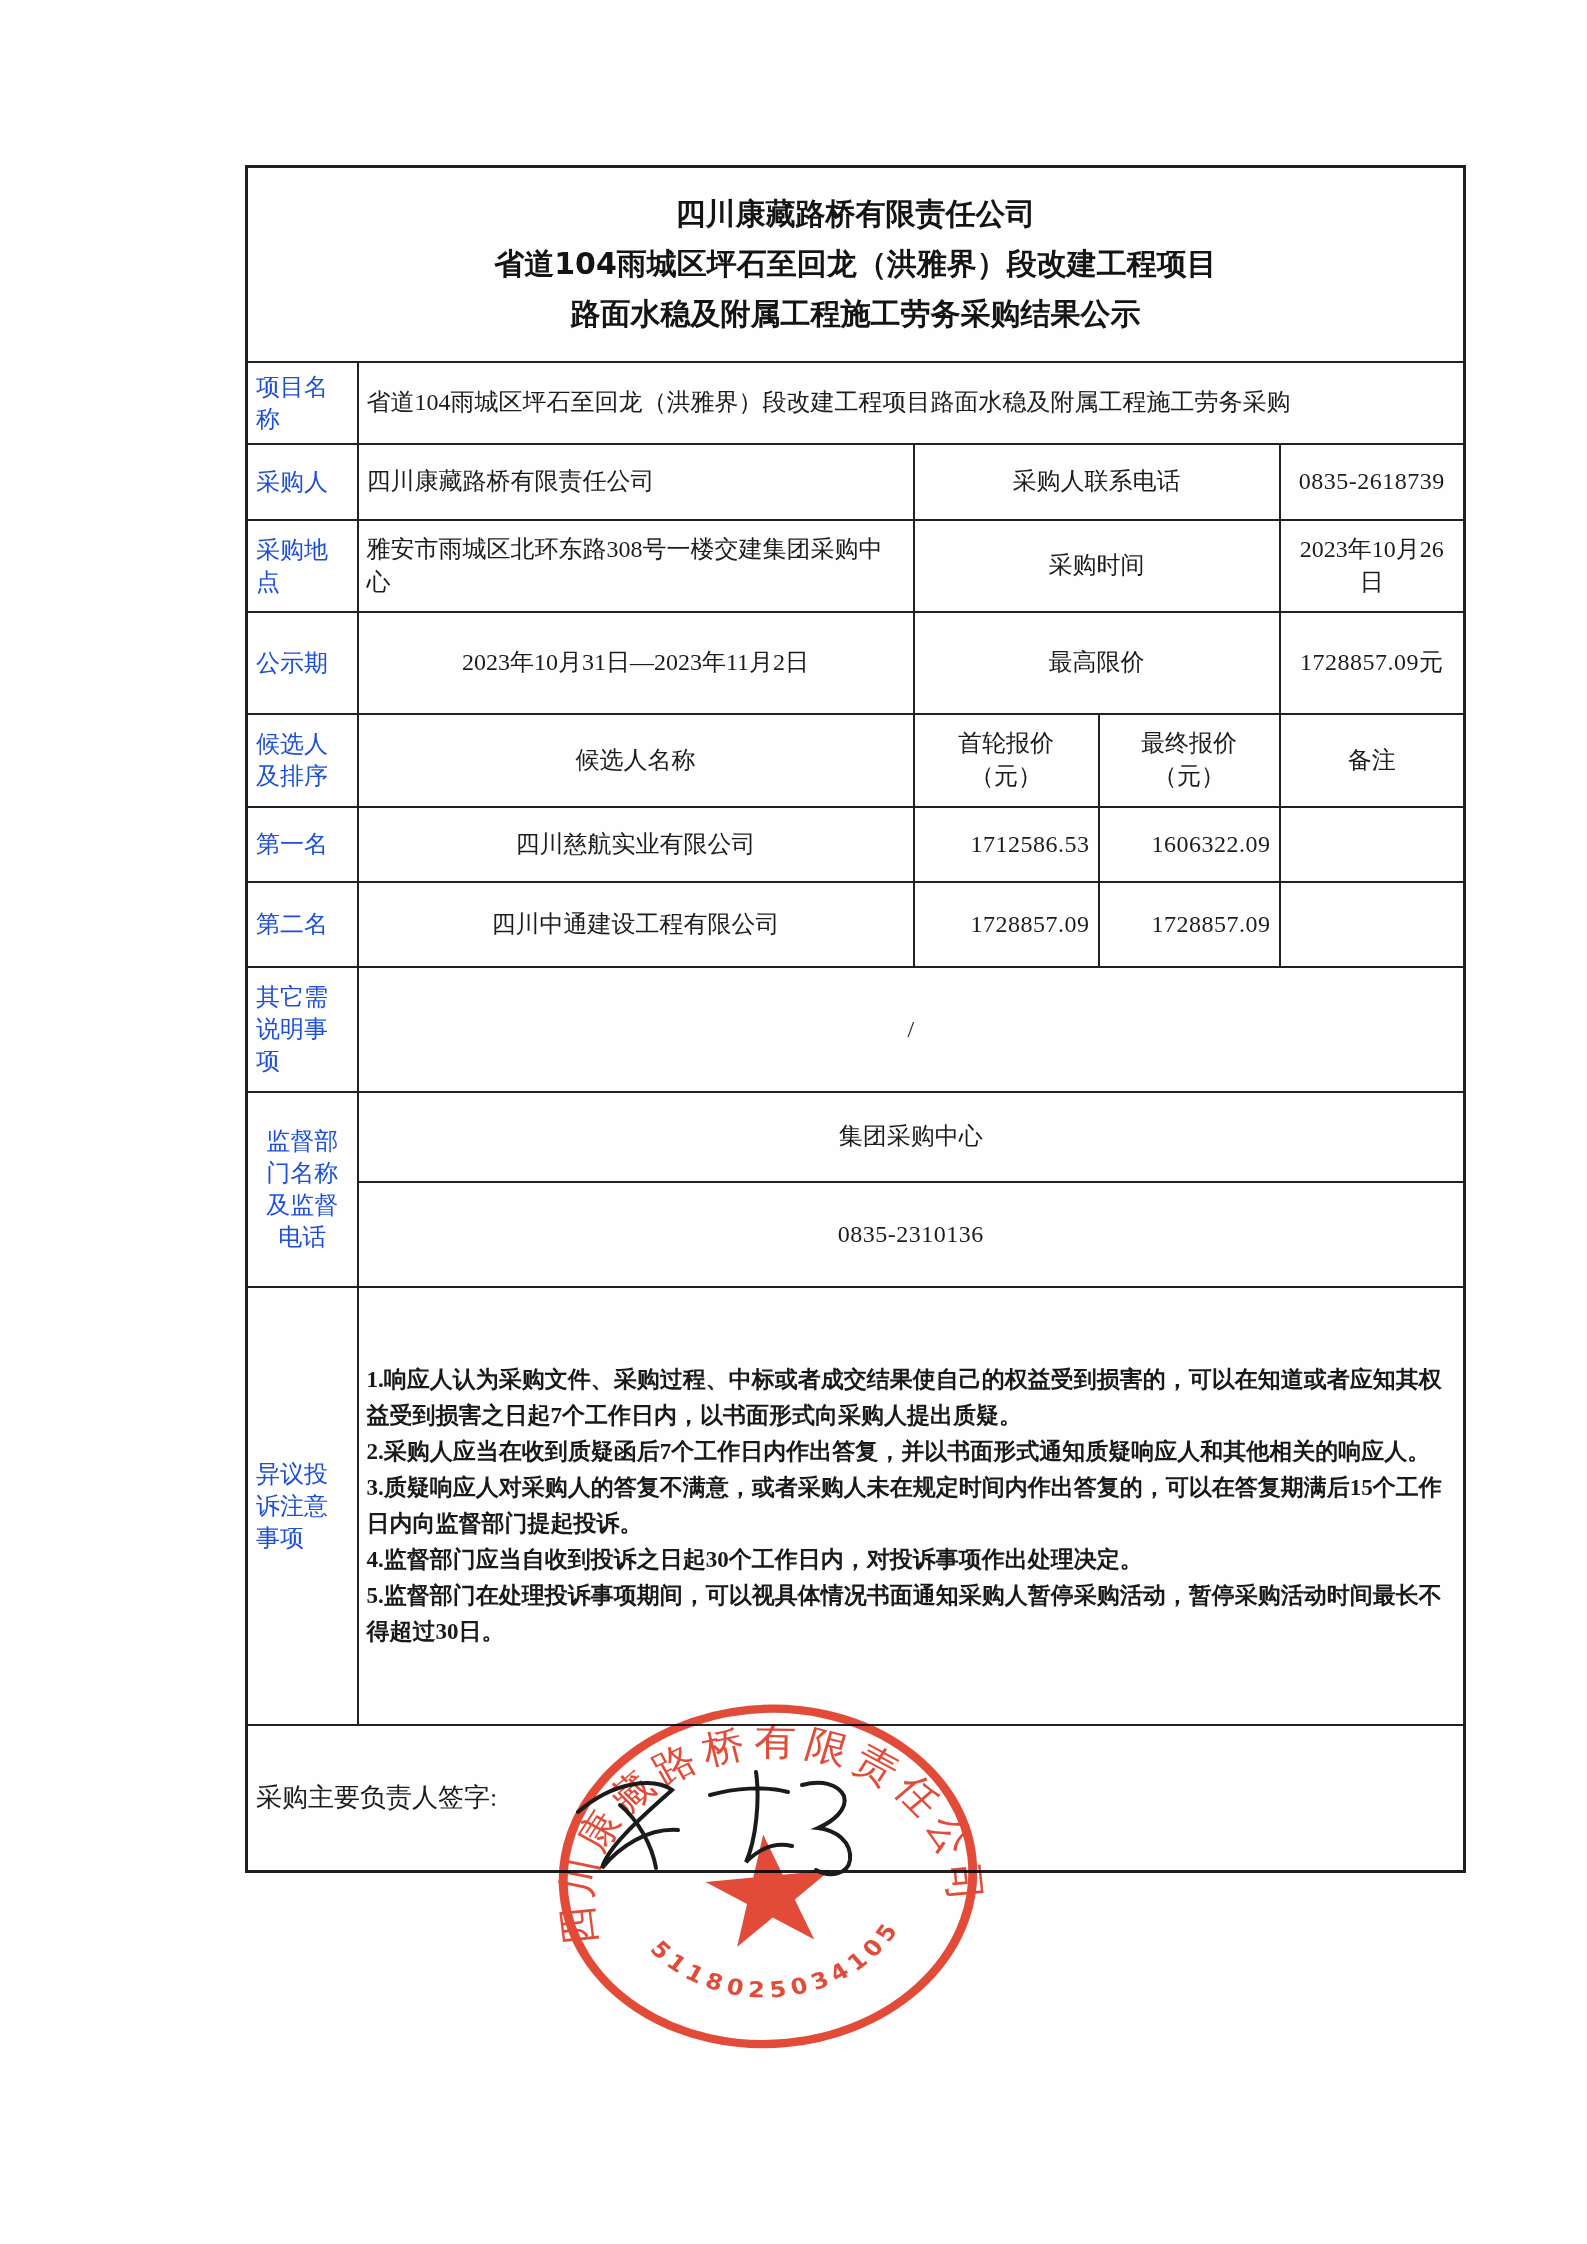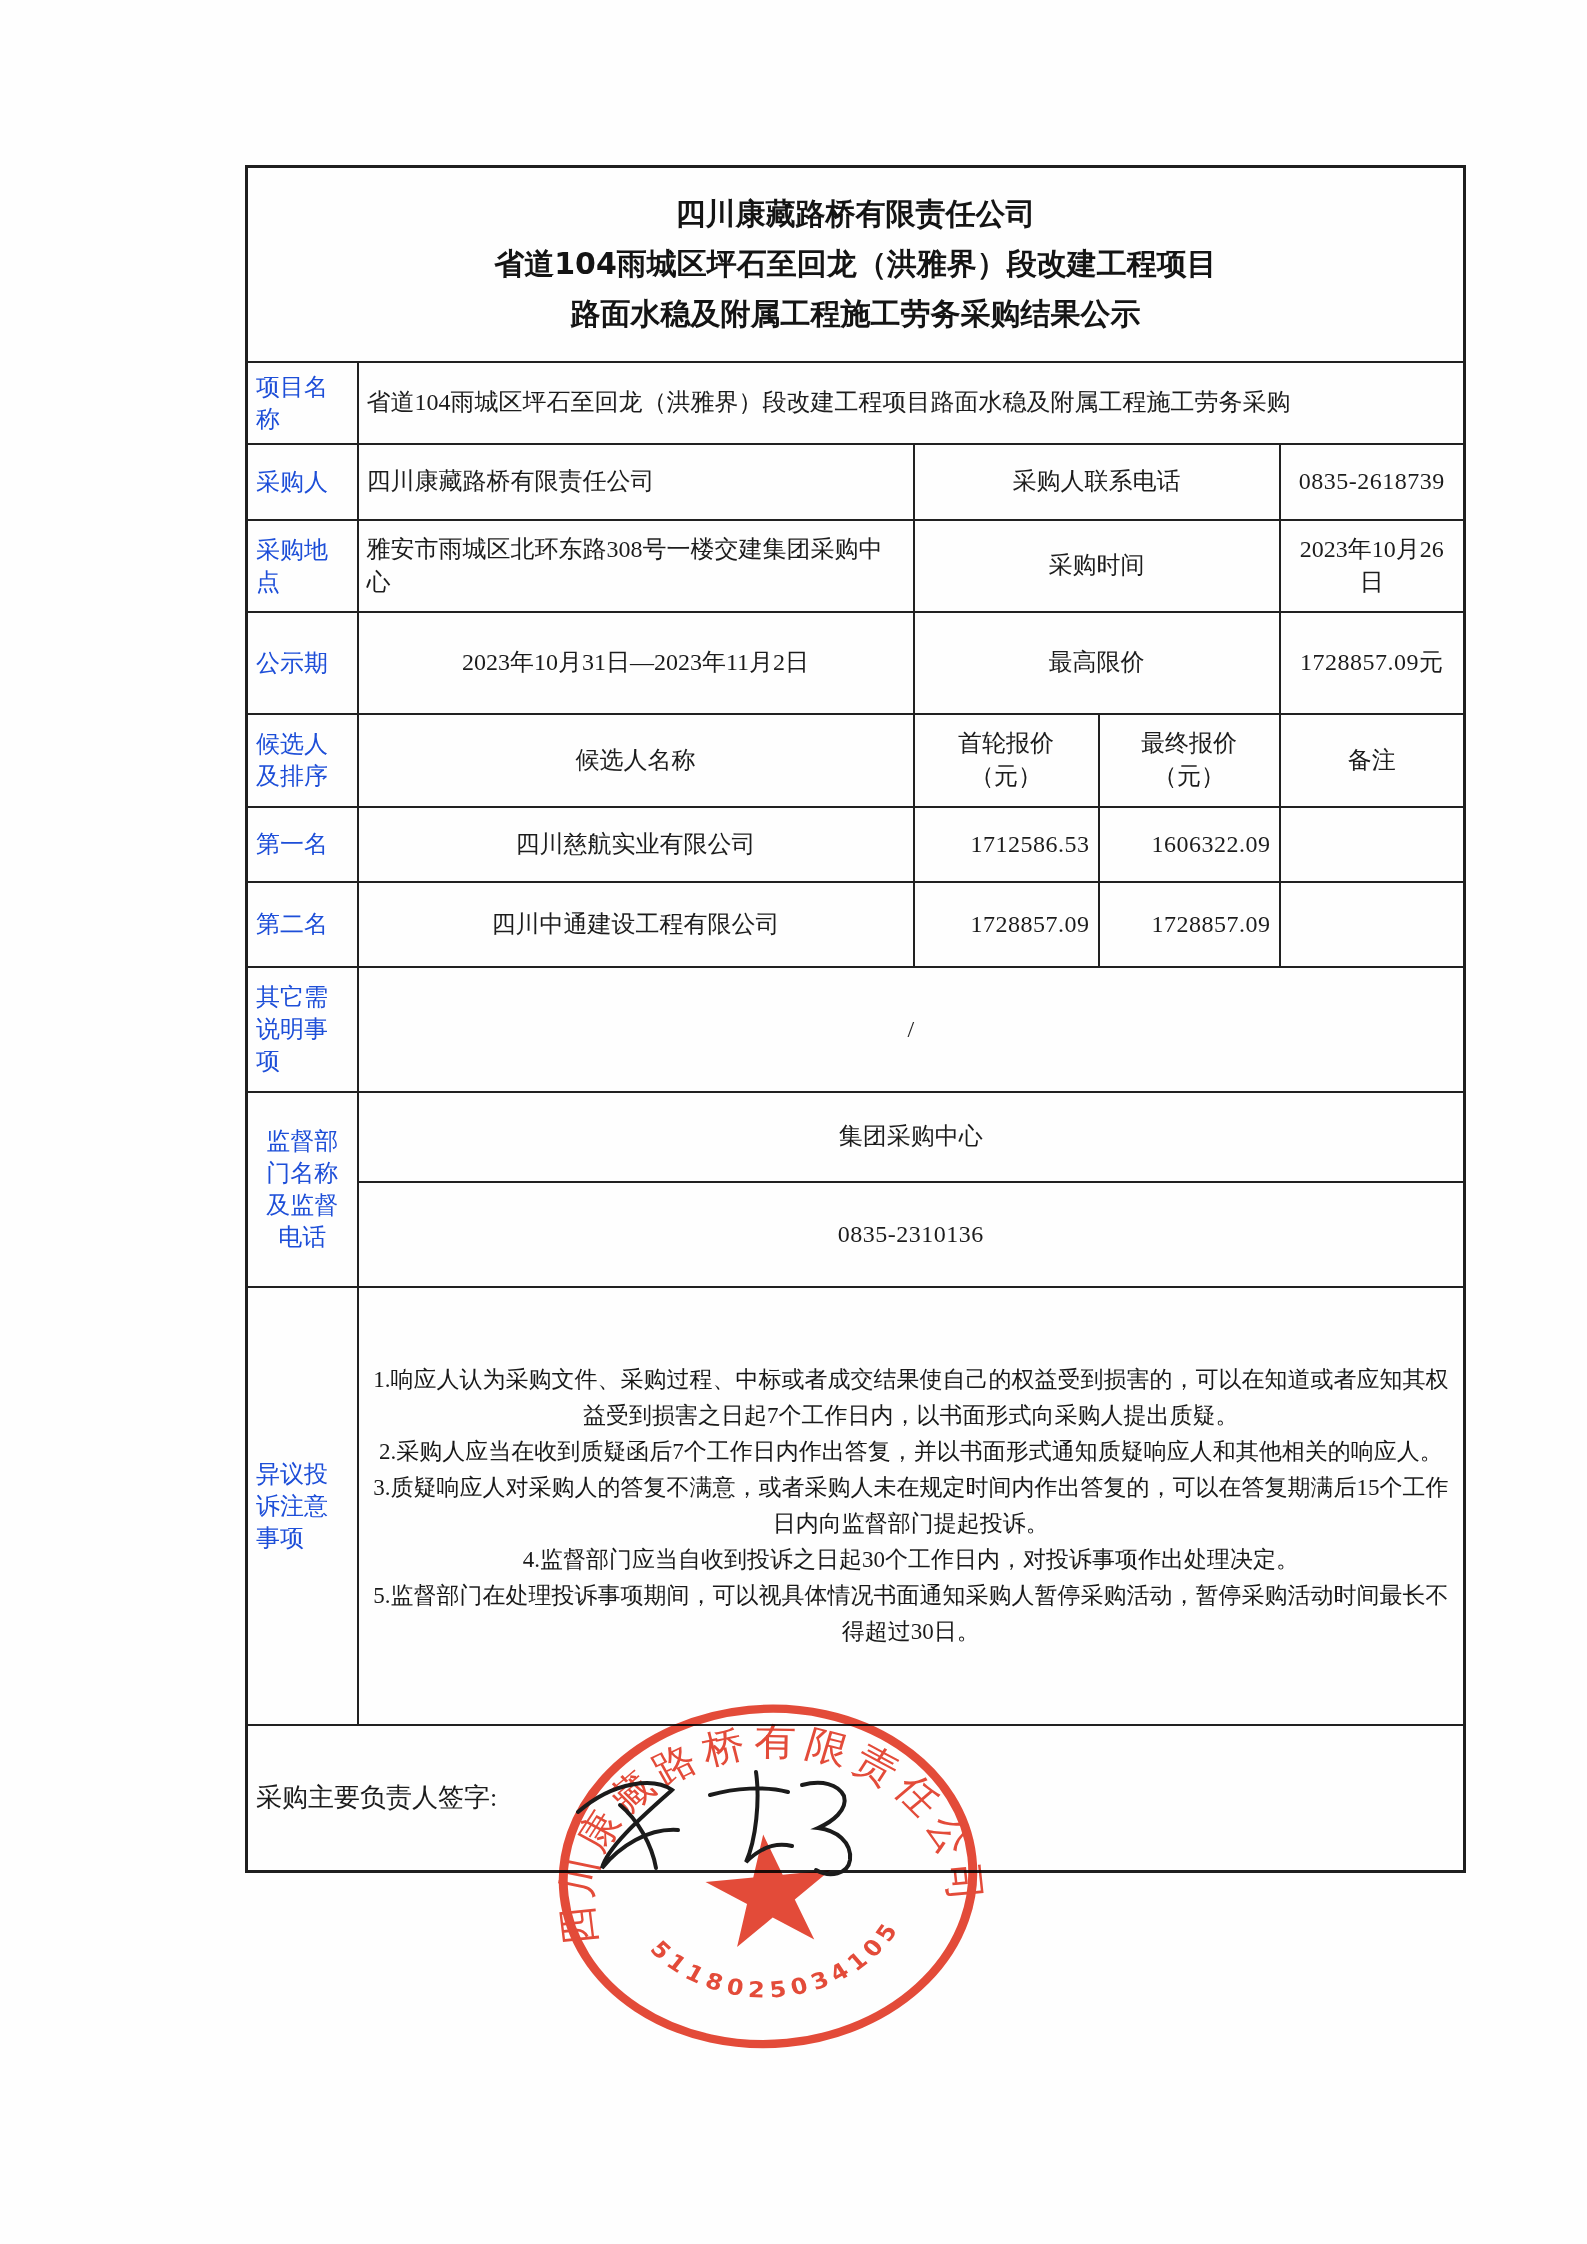--- a/index.html
+++ b/index.html
@@ -21,21 +21,21 @@
 
   td.label { font-size:24px; line-height:32px; padding:6px 6px; color:#1d4ed8; }
   td.value { font-size:24px; line-height:33px; }
   td.center { text-align:center; }
   td.right  { text-align:right; padding-right:4px; }
   .num { font-size:25px; letter-spacing:0.5px; }
 
   .hdr2 { text-align:center; font-size:24px; line-height:33px; }
 
   .objection-cell { vertical-align:middle; padding:14px 10px 14px 8px; }
-  .objection-item { font-size:23px; line-height:36px; text-align:center; color:#191919; }
+  .objection-item { font-size:23px; line-height:36px; text-align:left; color:#191919;font-weight:bold; }
 
   .sig-cell { vertical-align:middle; font-size:26px; padding-left:8px; }
 
   .stamp-svg { position:absolute; left:548px; top:1698px; width:440px; height:366px; mix-blend-mode:multiply; opacity:0.92; z-index:3; }
   .sign-svg  { position:absolute; left:560px; top:1750px; width:440px; height:150px; z-index:4; }
 </style>
 </head>
 <body>
 
 <div class="page">

